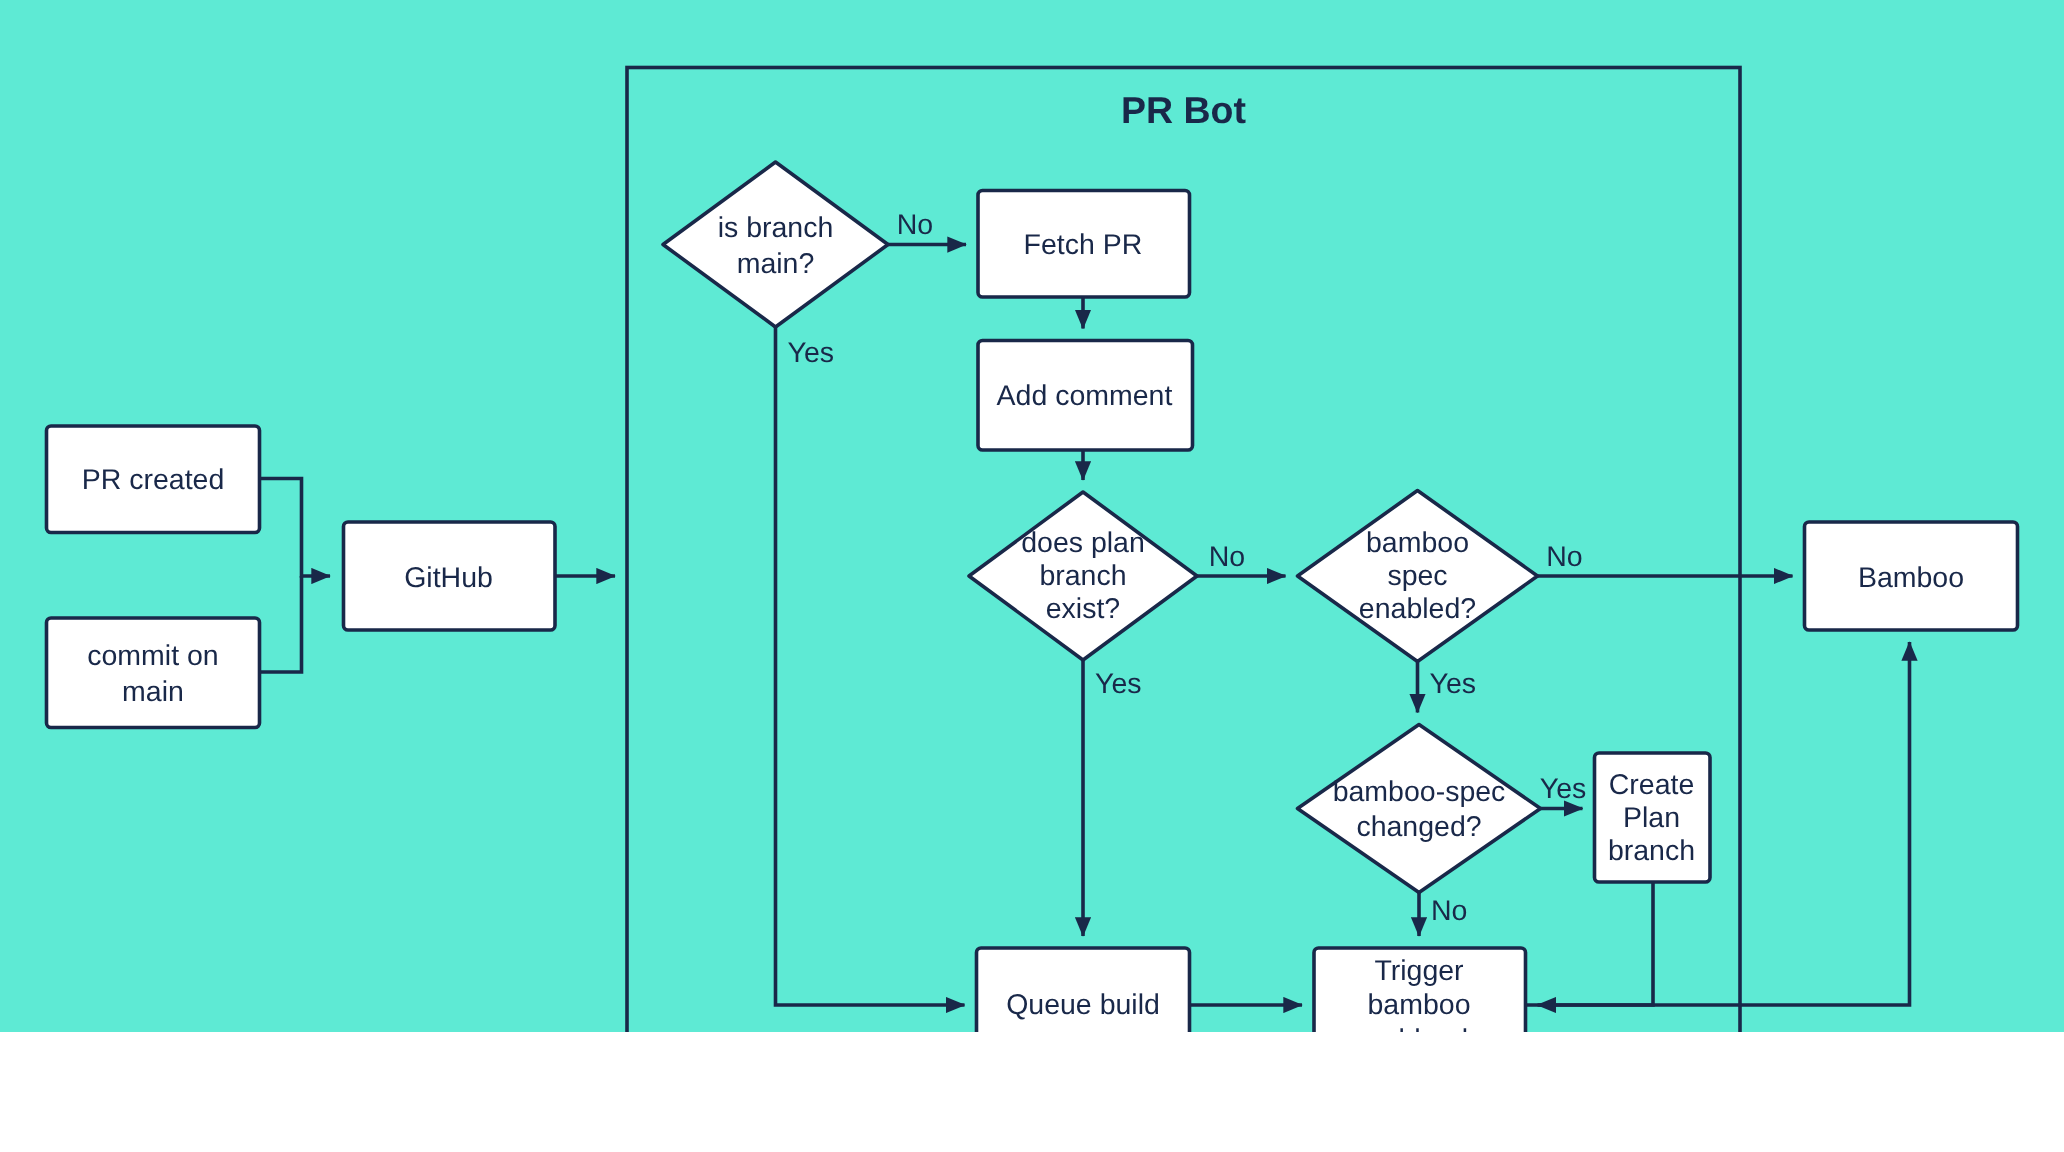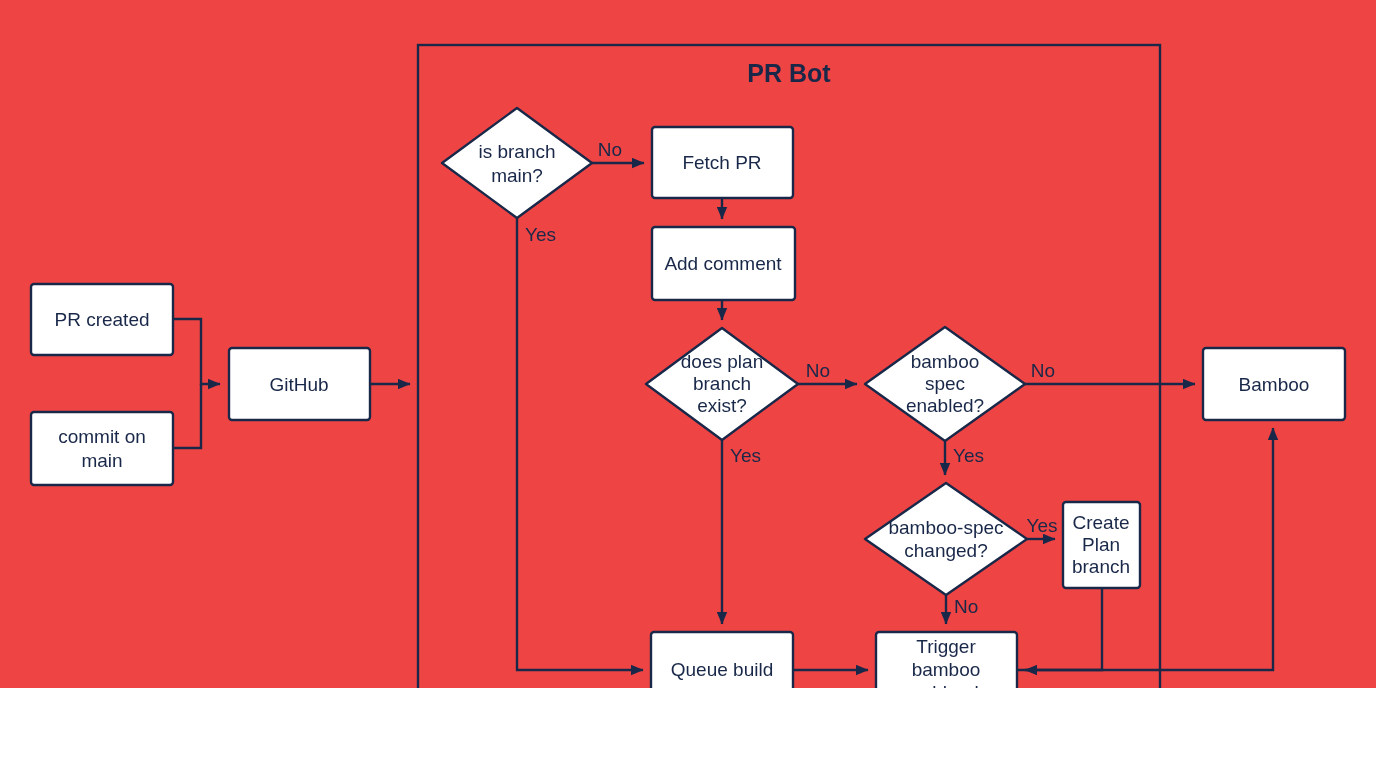--- a/index.html
+++ b/index.html
@@ -1,16 +1,16 @@
 <!DOCTYPE html>
 <html><head>
 <meta charset="utf-8">
 <style>
   html,body{margin:0;padding:0;background:#ffffff;}
-  .stage{position:relative;width:1376px;height:688px;background:#ef4444;overflow:hidden;}
+  .stage{position:relative;width:1376px;height:688px;background:#5eead4;overflow:hidden;}
   svg{display:block;font-family:"Liberation Sans",sans-serif;}
   .box{fill:#ffffff;stroke:#192849;stroke-width:2.4;}
   .diamond{fill:#ffffff;stroke:#192849;stroke-width:2.4;stroke-linejoin:round;}
   .container{fill:none;stroke:#192849;stroke-width:2.4;}
   .edge{fill:none;stroke:#192849;stroke-width:2.4;}
   .ntext{fill:#192849;font-size:19px;text-anchor:middle;}
   .etext{fill:#192849;font-size:19px;}
   .title{fill:#192849;font-size:25px;font-weight:600;text-anchor:middle;}
 </style>
 </head>

